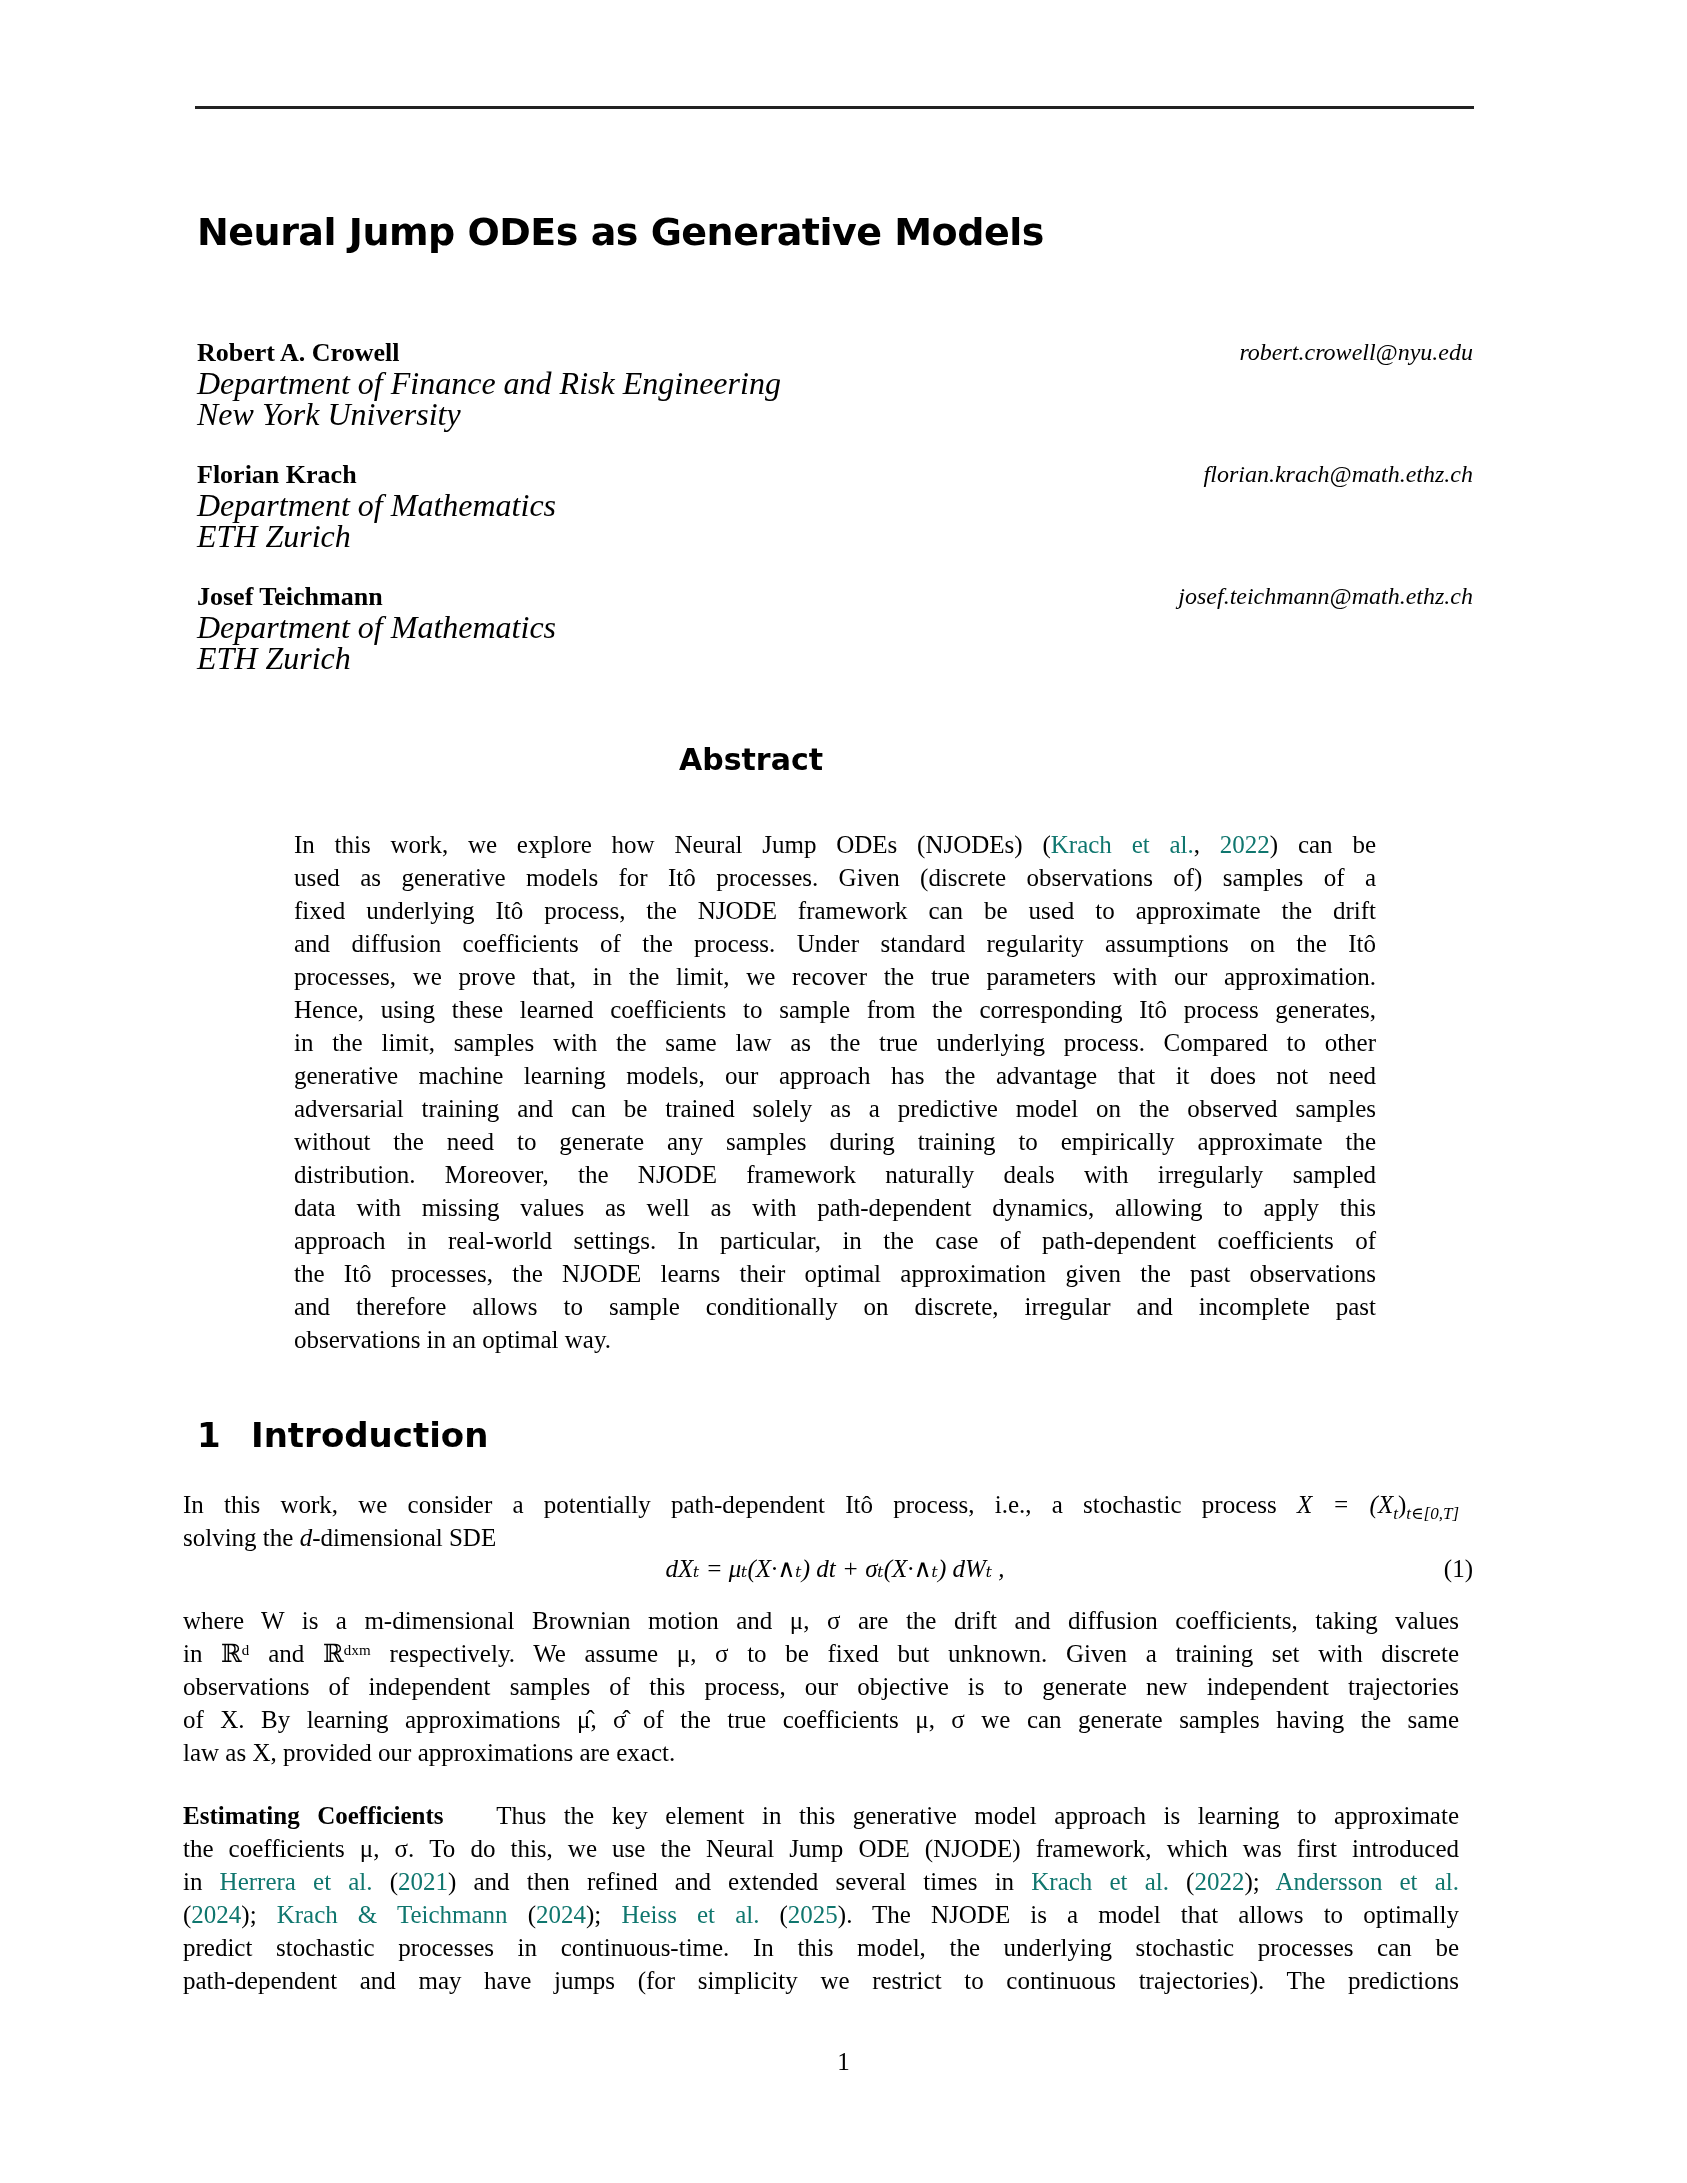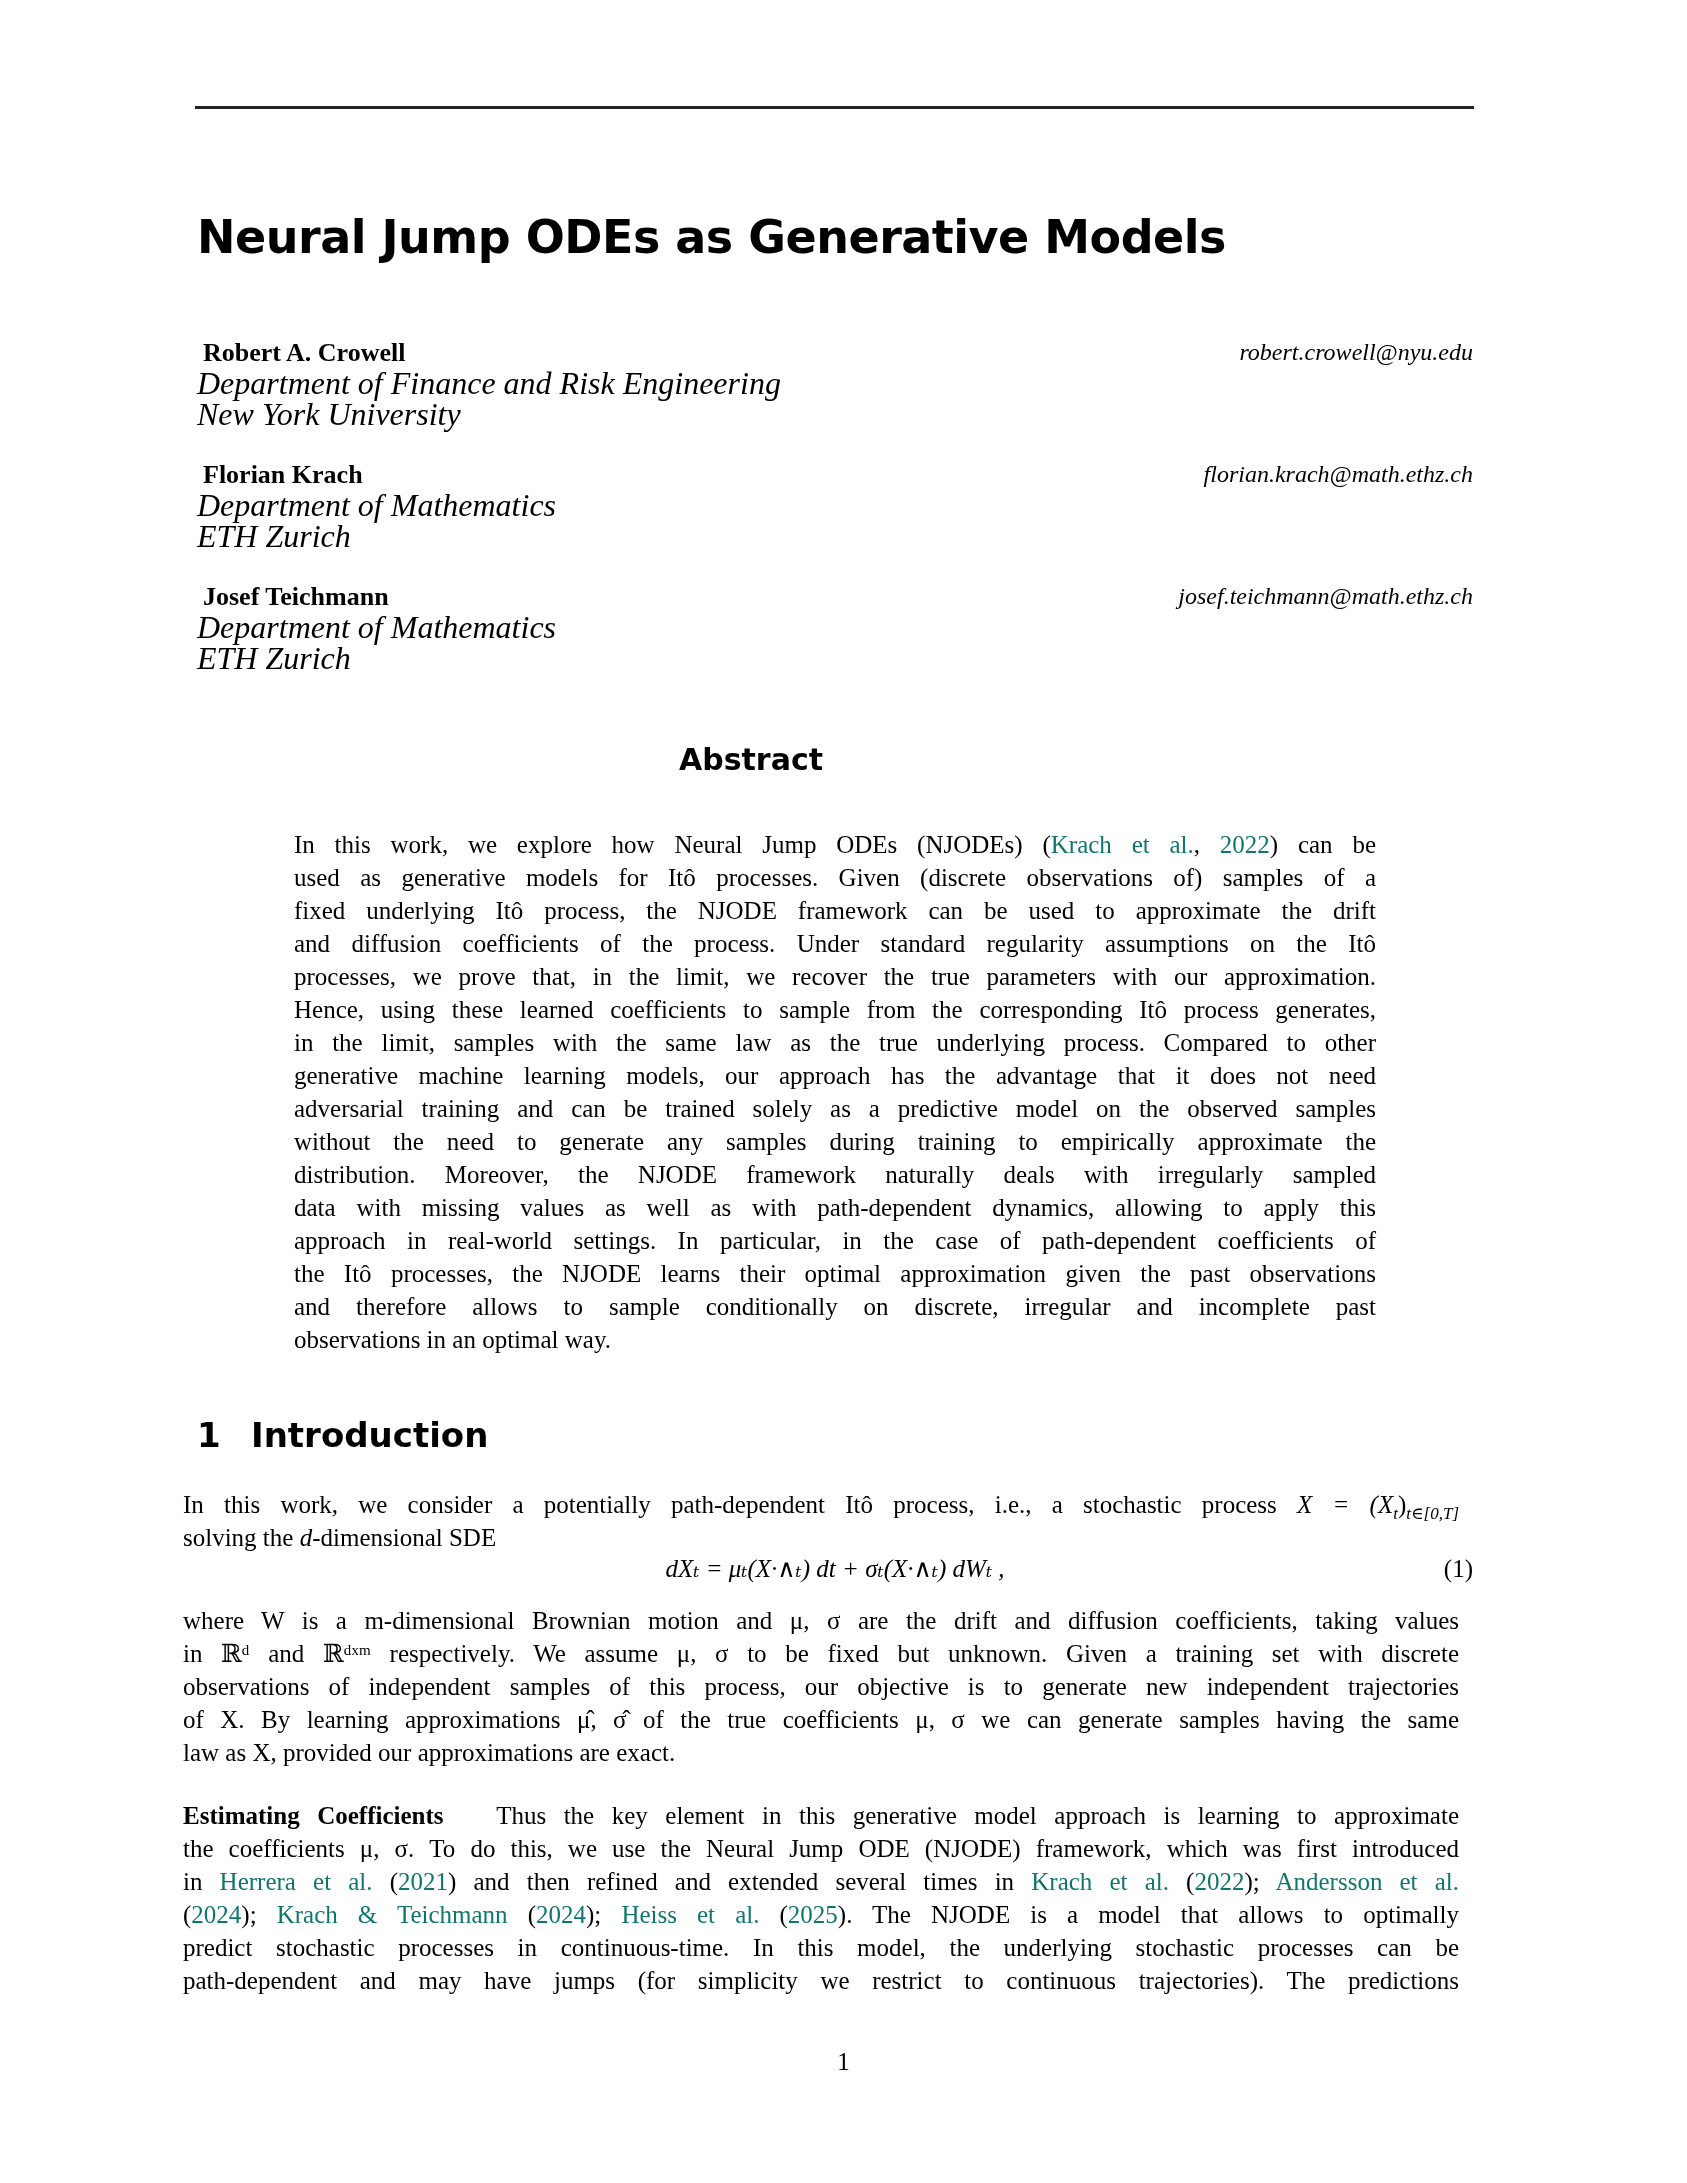--- a/index.html
+++ b/index.html
@@ -1,22 +1,22 @@
 <!DOCTYPE html>
 <html style="font-size:8px"><head>
 <meta charset="utf-8">
 <style>
   html, body { margin: 0; padding: 0; background: #ffffff; }
   body { width: 1687px; height: 2183px; position: relative; overflow: hidden; color: #000; }
   .serif { font-family: "Liberation Serif", "DejaVu Serif", serif; }
   .sans { font-family: "DejaVu Sans", "Liberation Sans", sans-serif; }
   .rule { position: absolute; left: 195px; top: 106px; width: 1279px; height: 2.5px; background: #222; }
-  .title { position: absolute; left: 197px; top: 210px; font-size: 46px; font-weight: bold; letter-spacing: -0.5px; white-space: nowrap; }
+  .title { position: absolute; left: 197px; top: 210px; font-size: 38px; font-weight: bold; letter-spacing: -0.5px; white-space: nowrap; }
   .author-block { position: absolute; left: 197px; width: 1276px; }
-  .author-name { font-size: 26px; font-weight: bold; line-height: 31px; height: 31px; margin-left: 6px; }
+  .author-name { font-size: 26px; font-weight: bold; line-height: 31px; height: 31px; }
   .author-email { position: absolute; right: 0; top: 0; font-size: 24px; font-style: italic; line-height: 31px; }
   .affil { font-size: 32px; font-style: italic; line-height: 31px; }
   .abstract-heading { position: absolute; left: 0; width: 1502px; top: 742px; text-align: center; font-size: 30px; font-weight: bold; }
   .abstract-body { position: absolute; left: 294px; width: 1082px; top: 828px; }
   .line { font-size: 25px; line-height: 33px; height: 33px; white-space: nowrap; text-align: justify; text-align-last: justify; }
   .line.last { text-align-last: left; }
   .link { color: #0f766e; text-decoration: none; }
   .section-heading { position: absolute; left: 197px; top: 1415px; font-size: 34px; font-weight: bold; white-space: nowrap; }
   .section-heading .num { display: inline-block; width: 54px; }
   .intro-body { position: absolute; left: 183px; width: 1276px; }

